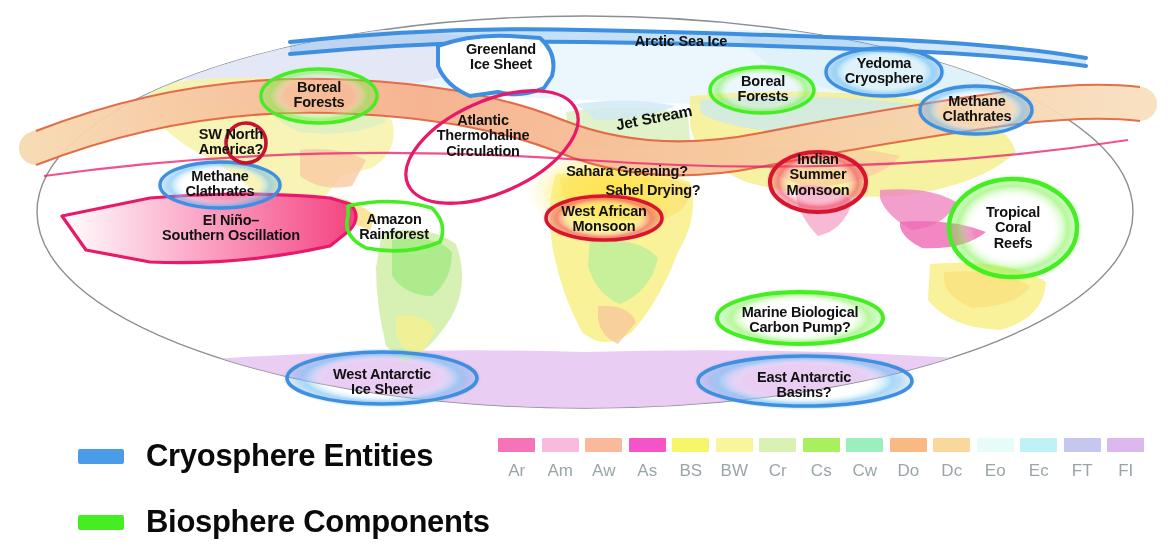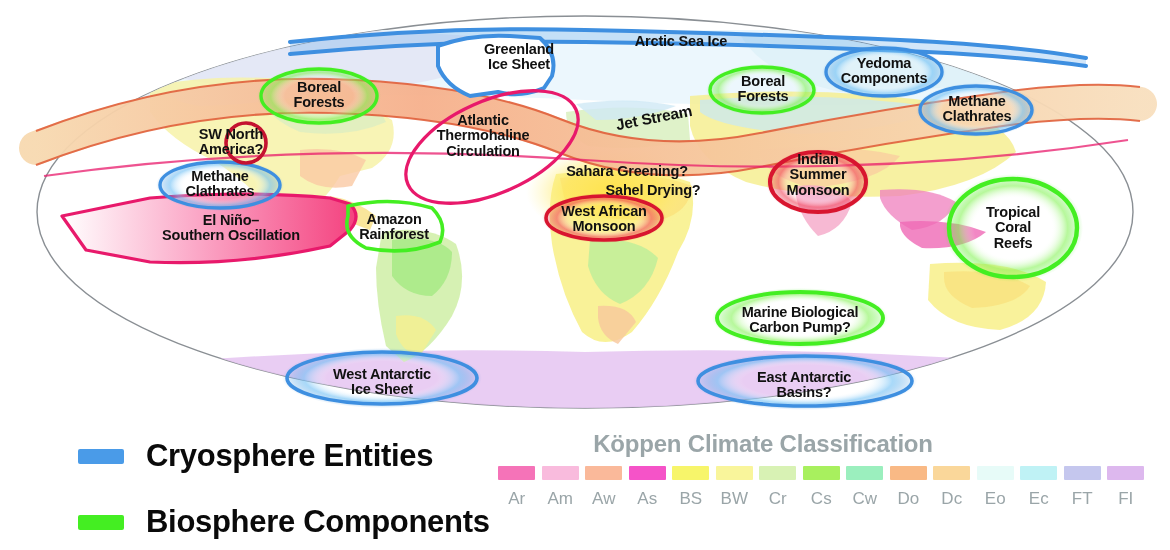--- a/index.html
+++ b/index.html
@@ -217,31 +217,31 @@
     </g>
 
     <g>
       <ellipse cx="805" cy="381" rx="112" ry="29" fill="url(#glowBlue)"></ellipse>
       <ellipse cx="805" cy="381" rx="107" ry="25" fill="none" stroke="#3E8FE0" stroke-width="3.6"></ellipse>
     </g>
   </svg>
 
   <div class="lbl md" style="left:606px;top:34px;width:150px;">Arctic Sea Ice</div>
 
-  <div class="lbl md" style="left:460px;top:42px;width:118px;">Greenland
+  <div class="lbl md" style="left:442px;top:42px;width:118px;">Greenland
 Ice Sheet</div>
 
   <div class="lbl md" style="left:263px;top:80px;width:112px;">Boreal
 Forests</div>
 
   <div class="lbl md" style="left:707px;top:74px;width:112px;">Boreal
 Forests</div>
 
   <div class="lbl md" style="left:820px;top:56px;width:128px;">Yedoma
-Components</div>
+Cryosphere</div>
 
   <div class="lbl md" style="left:918px;top:94px;width:118px;">Methane
 Clathrates</div>
 
   <div class="lbl md" style="left:161px;top:169px;width:118px;">Methane
 Clathrates</div>
 
   <div class="lbl md" style="left:410px;top:113px;width:146px;">Atlantic
 Thermohaline
 Circulation</div>
@@ -289,21 +289,20 @@
       <span class="lg-tx">Cryosphere Entities</span>
     </div>
 
 
     <div class="lg-row" style="left:78px;top:74px;">
       <span class="lg-sw" style="background:#44EE22;"></span>
       <span class="lg-tx">Biosphere Components</span>
     </div>
 
     <div id="koppen">
-      <div id="k-title">Köppen Climate Classification</div>
       <div id="k-strip">
 
         <div class="kcell">
           <span class="kbox" style="background:#F573B8;"></span>
           <span class="kcode">Ar</span>
         </div>
         <div class="kcell">
           <span class="kbox" style="background:#F9BBDD;"></span>
           <span class="kcode">Am</span>
         </div>

